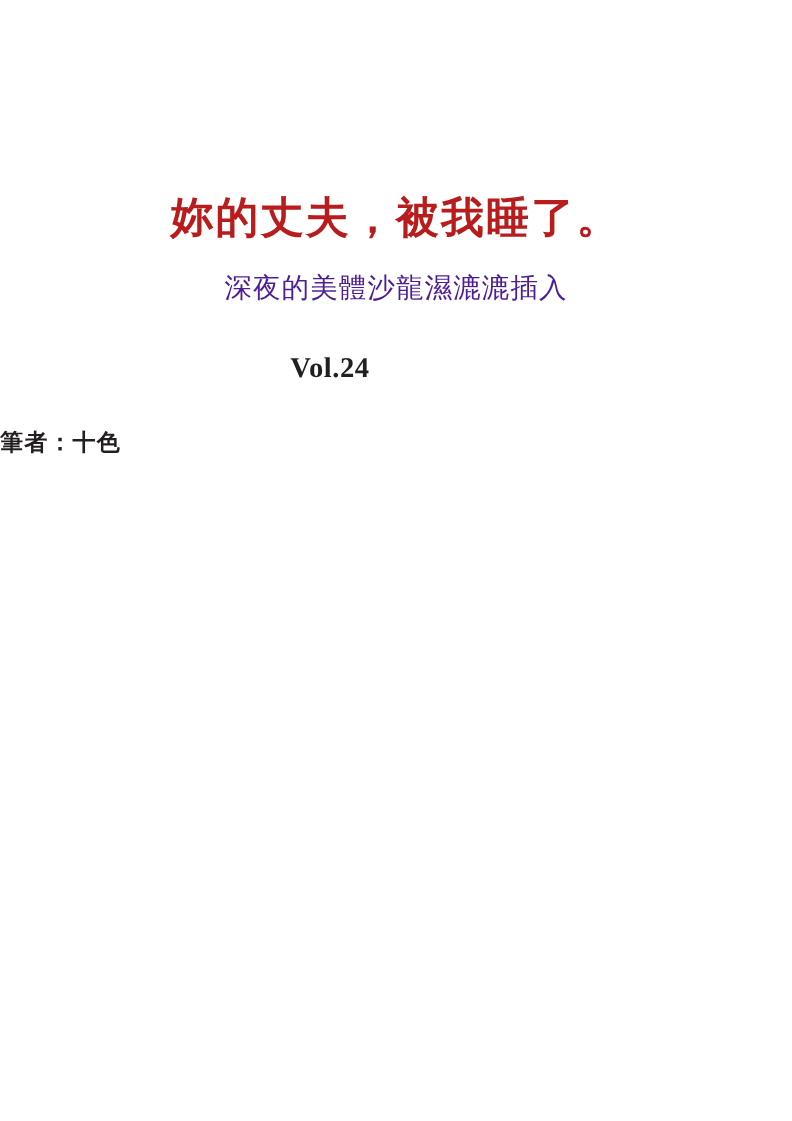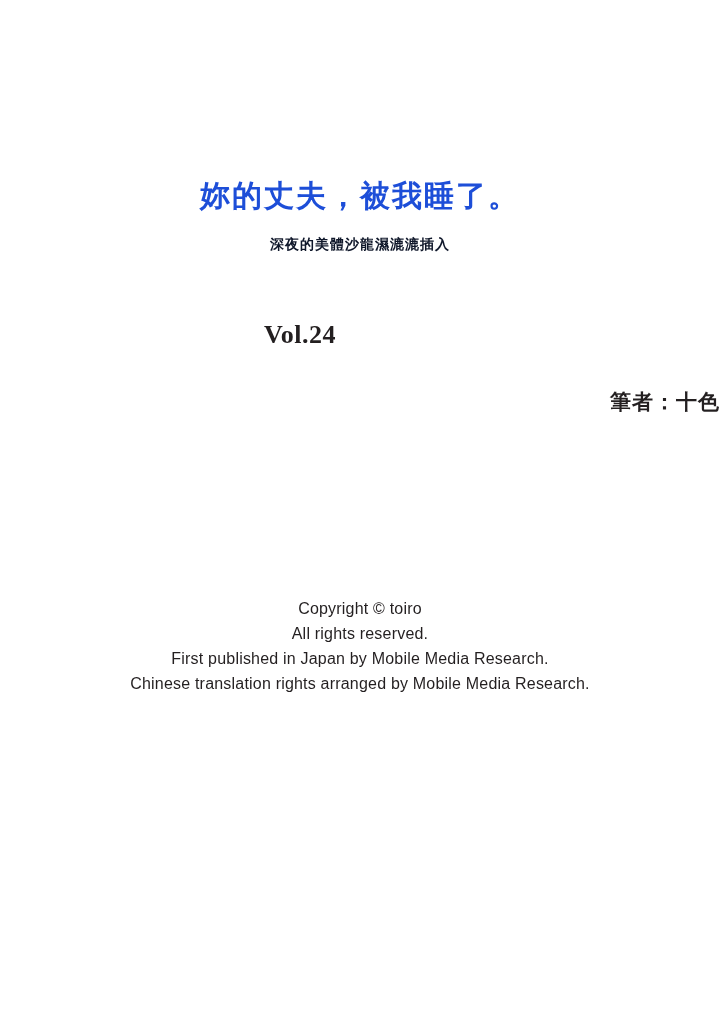--- a/index.html
+++ b/index.html
@@ -22,55 +22,55 @@
     background: #ffffff;
   }
   .title-block {
     position: absolute;
     top: 178px;
     left: 0;
     width: 720px;
     text-align: center;
   }
   .main-title {
-    font-family: Liberation Sans, sans-serif;
-    font-size: 30px;
+    font-family: Liberation Mono, monospace;
+    font-size: 39px;
     font-weight: bold;
     letter-spacing: 2px;
-    color: #1d4ed8;
+    color: #b91c1c;
     line-height: 1.2;
     margin: 0;
   }
   .subtitle {
     font-family: "DejaVu Sans", "Liberation Sans", sans-serif;
-    font-size: 14px;
-    font-weight: bold;
+    font-size: 25px;
+    font-weight: normal;
     letter-spacing: 1px;
-    color: #0f172a;
+    color: #4c1d95;
     margin: 22px 0 0 0;
     line-height: 1.2;
   }
   .volume {
     position: absolute;
     top: 320px;
     left: 0;
     width: 600px;
     text-align: center;
     font-family: "Liberation Serif", serif;
     font-size: 26px;
     font-weight: bold;
     color: #231f20;
     letter-spacing: 0.5px;
   }
   .author {
     position: absolute;
     top: 388px;
     left: 0;
     width: 720px;
-    text-align: right;
+    text-align: left;
     font-family: "DejaVu Sans", "Liberation Sans", sans-serif;
     font-size: 21px;
     font-weight: bold;
     color: #231f20;
     letter-spacing: 1px;
   }
   .copyright-block {
     position: absolute;
     top: 596px;
     left: 0;
@@ -92,20 +92,14 @@
 
   <div class="title-block">
     <h1 class="main-title">妳的丈夫，被我睡了。</h1>
     <h2 class="subtitle">深夜的美體沙龍濕漉漉插入</h2>
   </div>
 
   <div class="volume">Vol.24</div>
 
   <div class="author">筆者：十色</div>
 
-  <div class="copyright-block">
-    <div class="copyright-line">Copyright © toiro</div>
-    <div class="copyright-line">All rights reserved.</div>
-    <div class="copyright-line">First published in Japan by Mobile Media Research.</div>
-    <div class="copyright-line">Chinese translation rights arranged by Mobile Media Research.</div>
-  </div>
 
 </div>
 
 </body></html>

